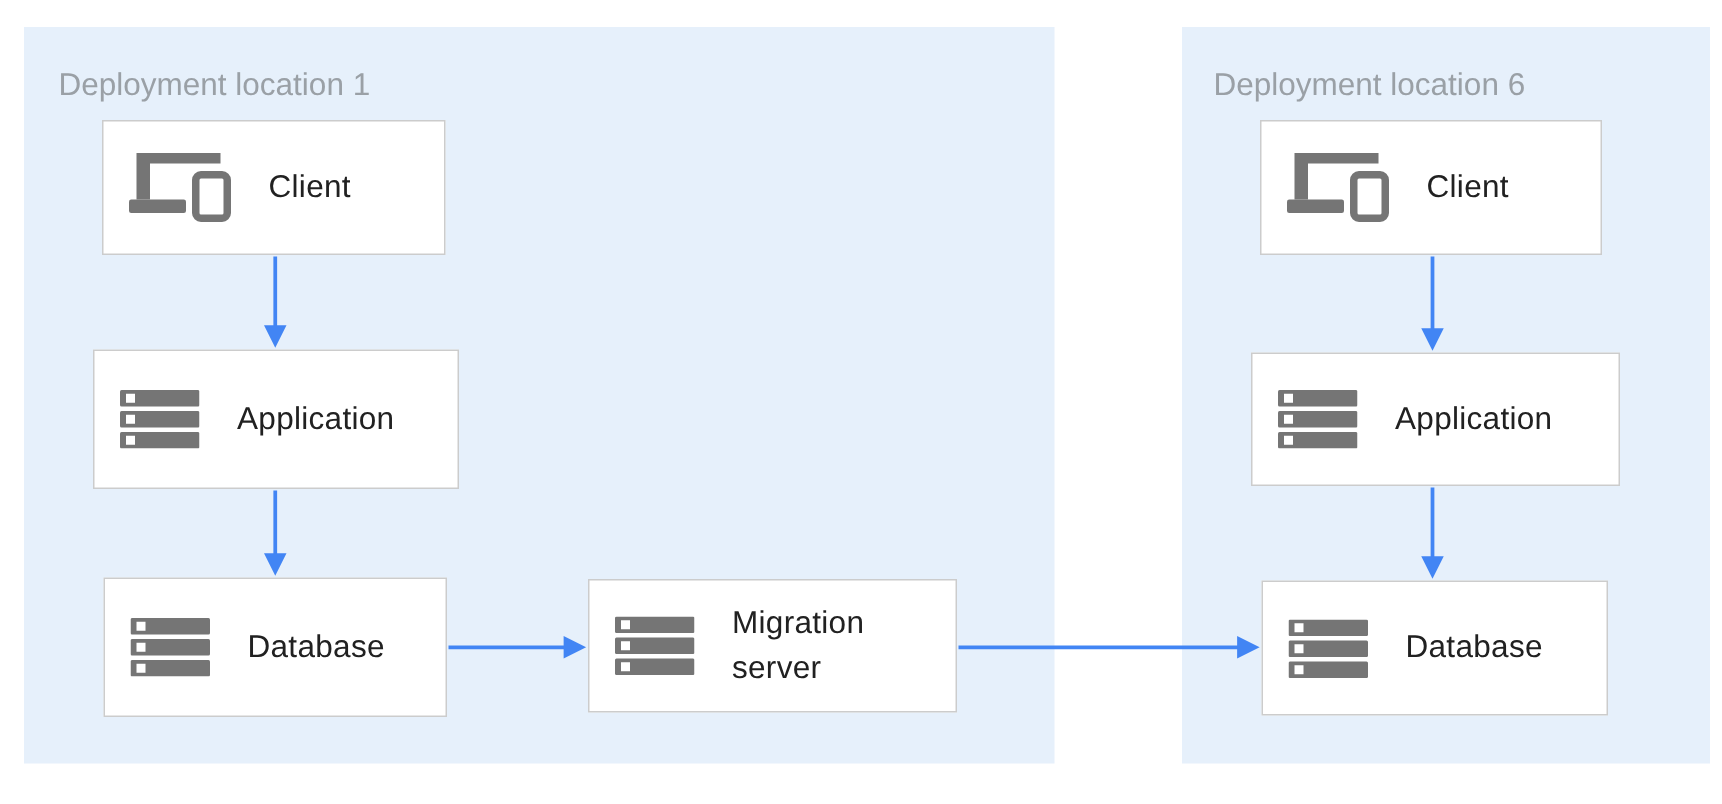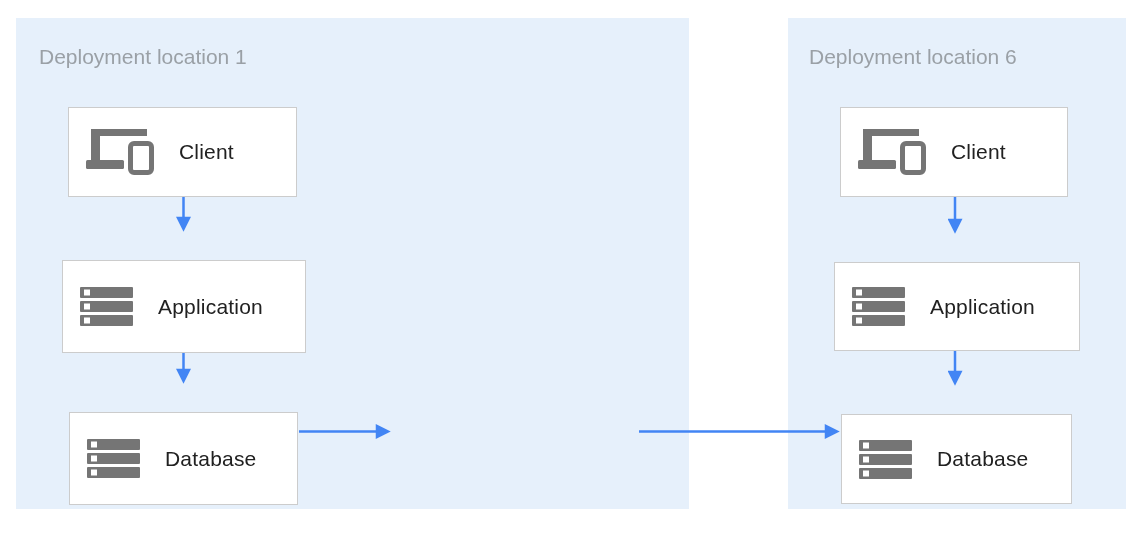--- a/index.html
+++ b/index.html
@@ -8,35 +8,35 @@
     --arrow:#4285f4;
     --icon-gray:#757575;
     --node-border:#cccccc;
     --node-label:#212121;
   }
   html,body{margin:0;padding:0;background:#ffffff;}
   .canvas{
     position:relative;width:1148px;height:536px;background:#ffffff;
     font-family:"Liberation Sans",sans-serif;overflow:hidden;
   }
-  .panel{position:absolute;top:18px;height:491px;background:var(--panel-bg);z-index:1;}
+  .panel{position:absolute;top:18px;height:491px;background:var(--panel-bg);z-index:1;padding-left:14px;}
   #panel-1{left:16px;width:673px;}
   #panel-2{left:788px;width:338px;}
   .panel-title{
     position:absolute;top:27px;left:23px;font-size:21px;color:var(--panel-title);
     white-space:nowrap;
   }
   #panel-2 .panel-title{left:21px;}
   svg.edges{position:absolute;left:0;top:0;z-index:2;pointer-events:none;}
   .edge{stroke:var(--arrow);stroke-width:2.5;}
   .f-arrow{fill:var(--arrow);}
   .node{
     position:absolute;background:#ffffff;border:1px solid var(--node-border);
     display:flex;align-items:center;padding-left:17px;column-gap:25px;
-    box-sizing:border-box;z-index:3;margin-top:27px;
+    box-sizing:border-box;z-index:3;
   }
   .node-label{
     font-size:21px;color:var(--node-label);line-height:1.42;letter-spacing:0.2px;
   }
   #node-migration .node-label{max-width:118px;}
   .icon{display:flex;align-items:center;flex:0 0 auto;}
   .f-gray{fill:var(--icon-gray);}
   .f-white{fill:#ffffff;}
   .svg-phone{fill:#ffffff;stroke:var(--icon-gray);stroke-width:5;}
   #node-client-1{left:68px;top:80px;width:229px;height:90px;}
@@ -106,20 +106,33 @@
         <rect class="f-gray" x="0" y="14" width="53" height="11" rx="1"></rect>
         <rect class="f-gray" x="0" y="28" width="53" height="11" rx="1"></rect>
         <rect class="f-white" x="4" y="2.5" width="6" height="6"></rect>
         <rect class="f-white" x="4" y="16.5" width="6" height="6"></rect>
         <rect class="f-white" x="4" y="30.5" width="6" height="6"></rect>
       </svg>
     </span>
     <span class="node-label">Database</span>
   </div>
 
+  <div class="node" id="node-migration">
+    <span class="icon">
+      <svg width="53" height="39" viewBox="0 0 53 39">
+        <rect class="f-gray" x="0" y="0" width="53" height="11" rx="1"></rect>
+        <rect class="f-gray" x="0" y="14" width="53" height="11" rx="1"></rect>
+        <rect class="f-gray" x="0" y="28" width="53" height="11" rx="1"></rect>
+        <rect class="f-white" x="4" y="2.5" width="6" height="6"></rect>
+        <rect class="f-white" x="4" y="16.5" width="6" height="6"></rect>
+        <rect class="f-white" x="4" y="30.5" width="6" height="6"></rect>
+      </svg>
+    </span>
+    <span class="node-label">Migration server</span>
+  </div>
 
   <div class="node" id="node-client-2">
     <span class="icon">
       <svg width="68" height="46" viewBox="0 0 68 46">
         <path class="f-gray" d="M5 0 H61 V7 H14 V31 H5 Z"></path>
         <rect class="f-gray" x="0" y="31" width="38" height="9" rx="1.5"></rect>
         <rect class="svg-phone" x="44.5" y="14.5" width="21" height="29" rx="3.5"></rect>
       </svg>
     </span>
     <span class="node-label">Client</span>

